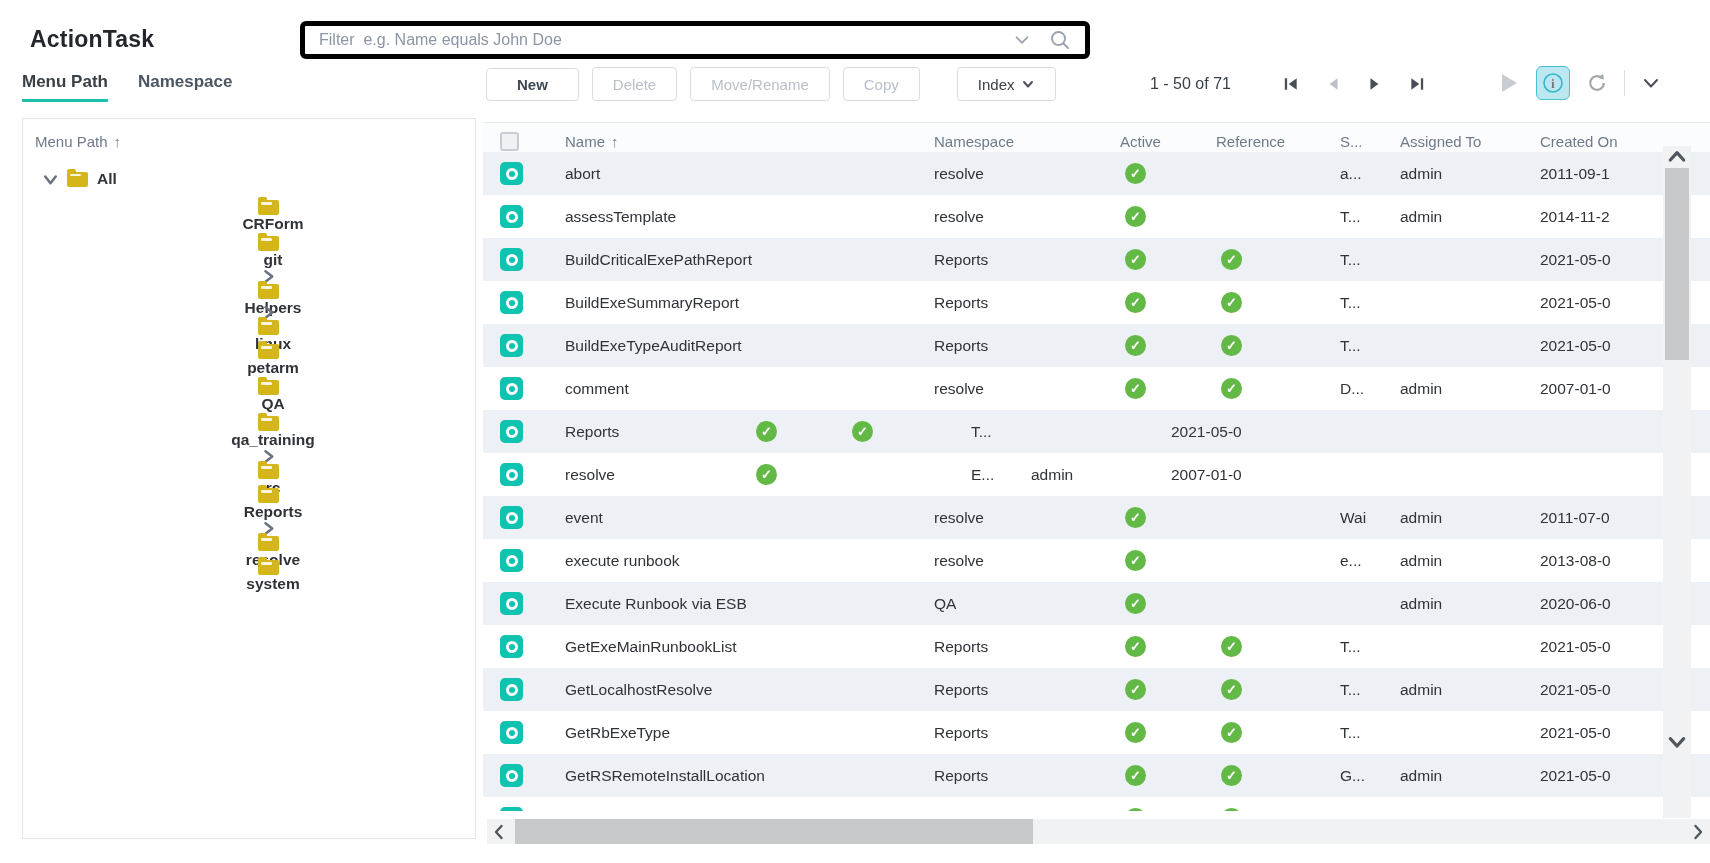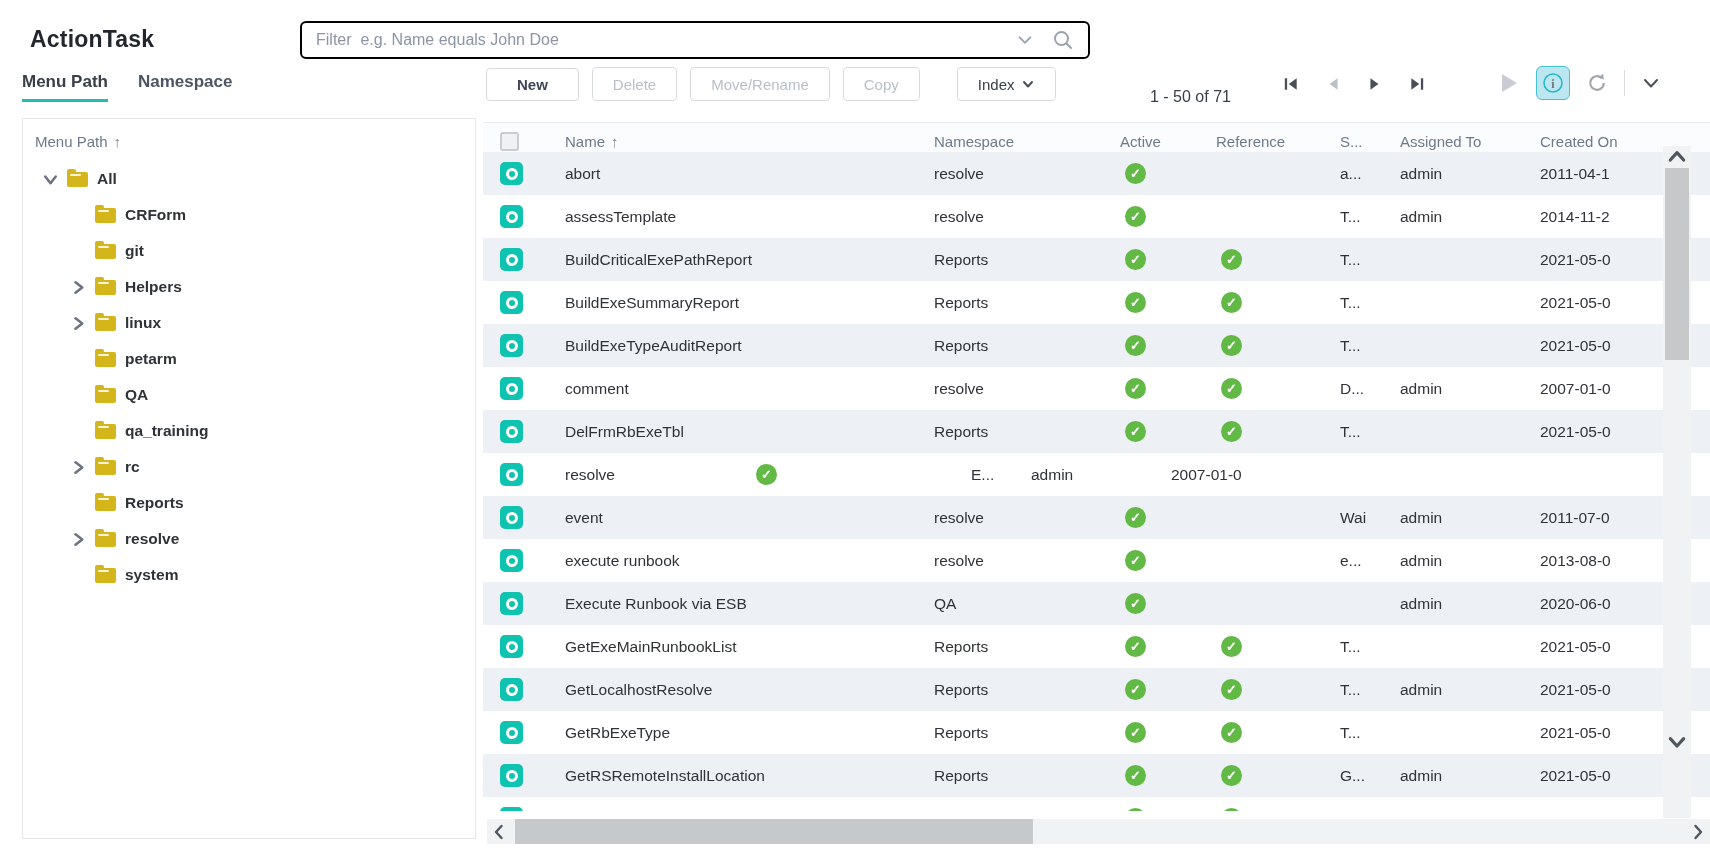--- a/index.html
+++ b/index.html
@@ -3,21 +3,21 @@
 <meta charset="utf-8">
 <style>
   * { box-sizing: border-box; margin: 0; padding: 0; }
   html,body { width:1710px; height:863px; background:#fff; overflow:hidden;
     font-family:"Liberation Sans", sans-serif; }
   #app { position:relative; width:1566px; height:863px; background:#fff; color:#2f3338; }
 
   
   .logo { position:absolute; left:30px; top:26px; font-size:23px; font-weight:800; color:#23272d; letter-spacing:.2px; }
   .filter-wrap { position:absolute; left:300px; top:21px; width:790px; height:38px;
-    border:2px solid #000000; border-radius:6px; background:#fff; display:flex; align-items:center; }
+    border:5px solid #000000; border-radius:6px; background:#fff; display:flex; align-items:center; }
   .filter-input { flex:1; border:none; outline:none; font-size:16px; color:#3a414b; padding:0 14px;
     font-family:"Liberation Sans", sans-serif; background:transparent; }
   .filter-input::placeholder { color:#8b95a5; }
   .filter-chevron { width:18px; height:18px; margin-right:18px; }
   .filter-search { width:22px; height:22px; margin-right:14px; }
 
   
   .tabs { position:absolute; left:22px; top:72px; display:flex; gap:30px; }
   .tab { font-size:17px; font-weight:700; color:#4a5librar360; padding-bottom:7px; cursor:pointer; }
   .tab { color:#3a4047; }
@@ -26,40 +26,40 @@
 
   
   .toolbar { position:absolute; left:486px; top:67px; height:34px; display:flex; align-items:center; }
   .btn { height:33px; background:#fff; border:1px solid #d8dce2; border-radius:4px;
     font-size:15px; color:#3f4754; padding:16px 20px; margin-right:13px; display:flex; align-items:center; gap:7px;
     font-family:"Liberation Sans", sans-serif; }
   .btn.disabled { color:#b9bfc9; }
   .btn-new { padding:0 30px;font-weight:bold; }
   .btn-index { margin-left:24px; color:#3a4047; font-weight:400; }
   .btn-index .chev { width:14px; height:14px; }
-  .pagination { position:absolute; left:1150px; top:80px; height:34px; display:flex; align-items:center; font-size:16px; color:#3a4047; }
+  .pagination { position:absolute; left:1150px; top:67px; height:34px; display:flex; align-items:center; font-size:16px; color:#3a4047; }
   .navicons { position:absolute; left:1283px; top:67px; height:34px; display:flex; align-items:center; gap:26px; }
   .navicon { width:16px; height:16px; display:flex; align-items:center; justify-content:center; }
   .rightcons { position:absolute; left:1498px; top:63px; height:40px; display:flex; align-items:center; gap:16px; }
   .play-icon { width:22px; height:22px; }
   .info-btn { width:34px; height:34px; border-radius:6px; background:var(--info-btn-bg);
     border:1px solid var(--info-btn-border); display:flex; align-items:center; justify-content:center; }
   .refresh-icon { width:22px; height:22px; }
   .vdiv { width:1px; height:26px; background:#d9dce1; }
   .collapse-chevron { width:20px; height:20px; }
 
   
   .panel { position:absolute; left:22px; top:118px; width:454px; height:721px;
     background:#fff; border:1px solid #e2e5ea; }
   .panel-header { padding:14px 0 6px 12px; font-size:15px; color:#6e7a8a; display:flex; align-items:center; gap:6px; }
   .sort-arrow { color:#7c8695; font-size:15px; }
   .tree { position:absolute; left:0; top:42px; right:0; bottom:0; overflow:hidden; }
   .tree-item { height:36px; display:flex; align-items:center; cursor:pointer; }
   .tree-item.d0 { padding-left:20px; }
-  .tree-item.d1 { padding-left:48px; }
+  .tree-item.d1 { padding-left:48px;flex-direction:column; }
   .chev-slot { width:24px; height:16px; display:flex; align-items:center; }
   .chev-slot svg { width:15px; height:15px; }
   .chev { fill:none; stroke:#6b7280; stroke-width:1.7; stroke-linecap:round; stroke-linejoin:round; }
   .folder { position:relative; width:21px; height:15px; background:var(--folder); border-radius:2px; margin-right:9px; flex:none; }
   .folder::before { content:""; position:absolute; left:0; top:-3px; width:9px; height:4px; background:var(--folder); border-radius:2px 2px 0 0; }
   .folder::after { content:""; position:absolute; left:3px; top:2px; width:11px; height:2.5px; background:rgba(255,255,255,.85); border-radius:1px; }
   .tree-label { font-size:15.5px; color:#2f3338; font-weight:600; }
 
   
   .table { position:absolute; left:483px; top:122px; width:1227px; height:723px; background:#fff;text-decoration:underline; }
@@ -292,21 +292,21 @@
             <span class="task-icon"></span>
           </div>
           <div class="c c-name">abort</div>
           <div class="c c-ns">resolve</div>
           <div class="c c-active">
             <span class="check">✓</span>
           </div>
           <div class="c c-ref"></div>
           <div class="c c-sum">a...</div>
           <div class="c c-asg">admin</div>
-          <div class="c c-created">2011-04-1</div>
+          <div class="c c-created">2011-09-1</div>
         </div>
         <div class="trow even">
           <div class="c c-icon">
             <span class="task-icon"></span>
           </div>
           <div class="c c-name">assessTemplate</div>
           <div class="c c-ns">resolve</div>
           <div class="c c-active">
             <span class="check">✓</span>
           </div>
@@ -376,21 +376,20 @@
             <span class="check">✓</span>
           </div>
           <div class="c c-sum">D...</div>
           <div class="c c-asg">admin</div>
           <div class="c c-created">2007-01-0</div>
         </div>
         <div class="trow odd">
           <div class="c c-icon">
             <span class="task-icon"></span>
           </div>
-          <div class="c c-name">DelFrmRbExeTbl</div>
           <div class="c c-ns">Reports</div>
           <div class="c c-active">
             <span class="check">✓</span>
           </div>
           <div class="c c-ref">
             <span class="check">✓</span>
           </div>
           <div class="c c-sum">T...</div>
           <div class="c c-asg"></div>
           <div class="c c-created">2021-05-0</div>

